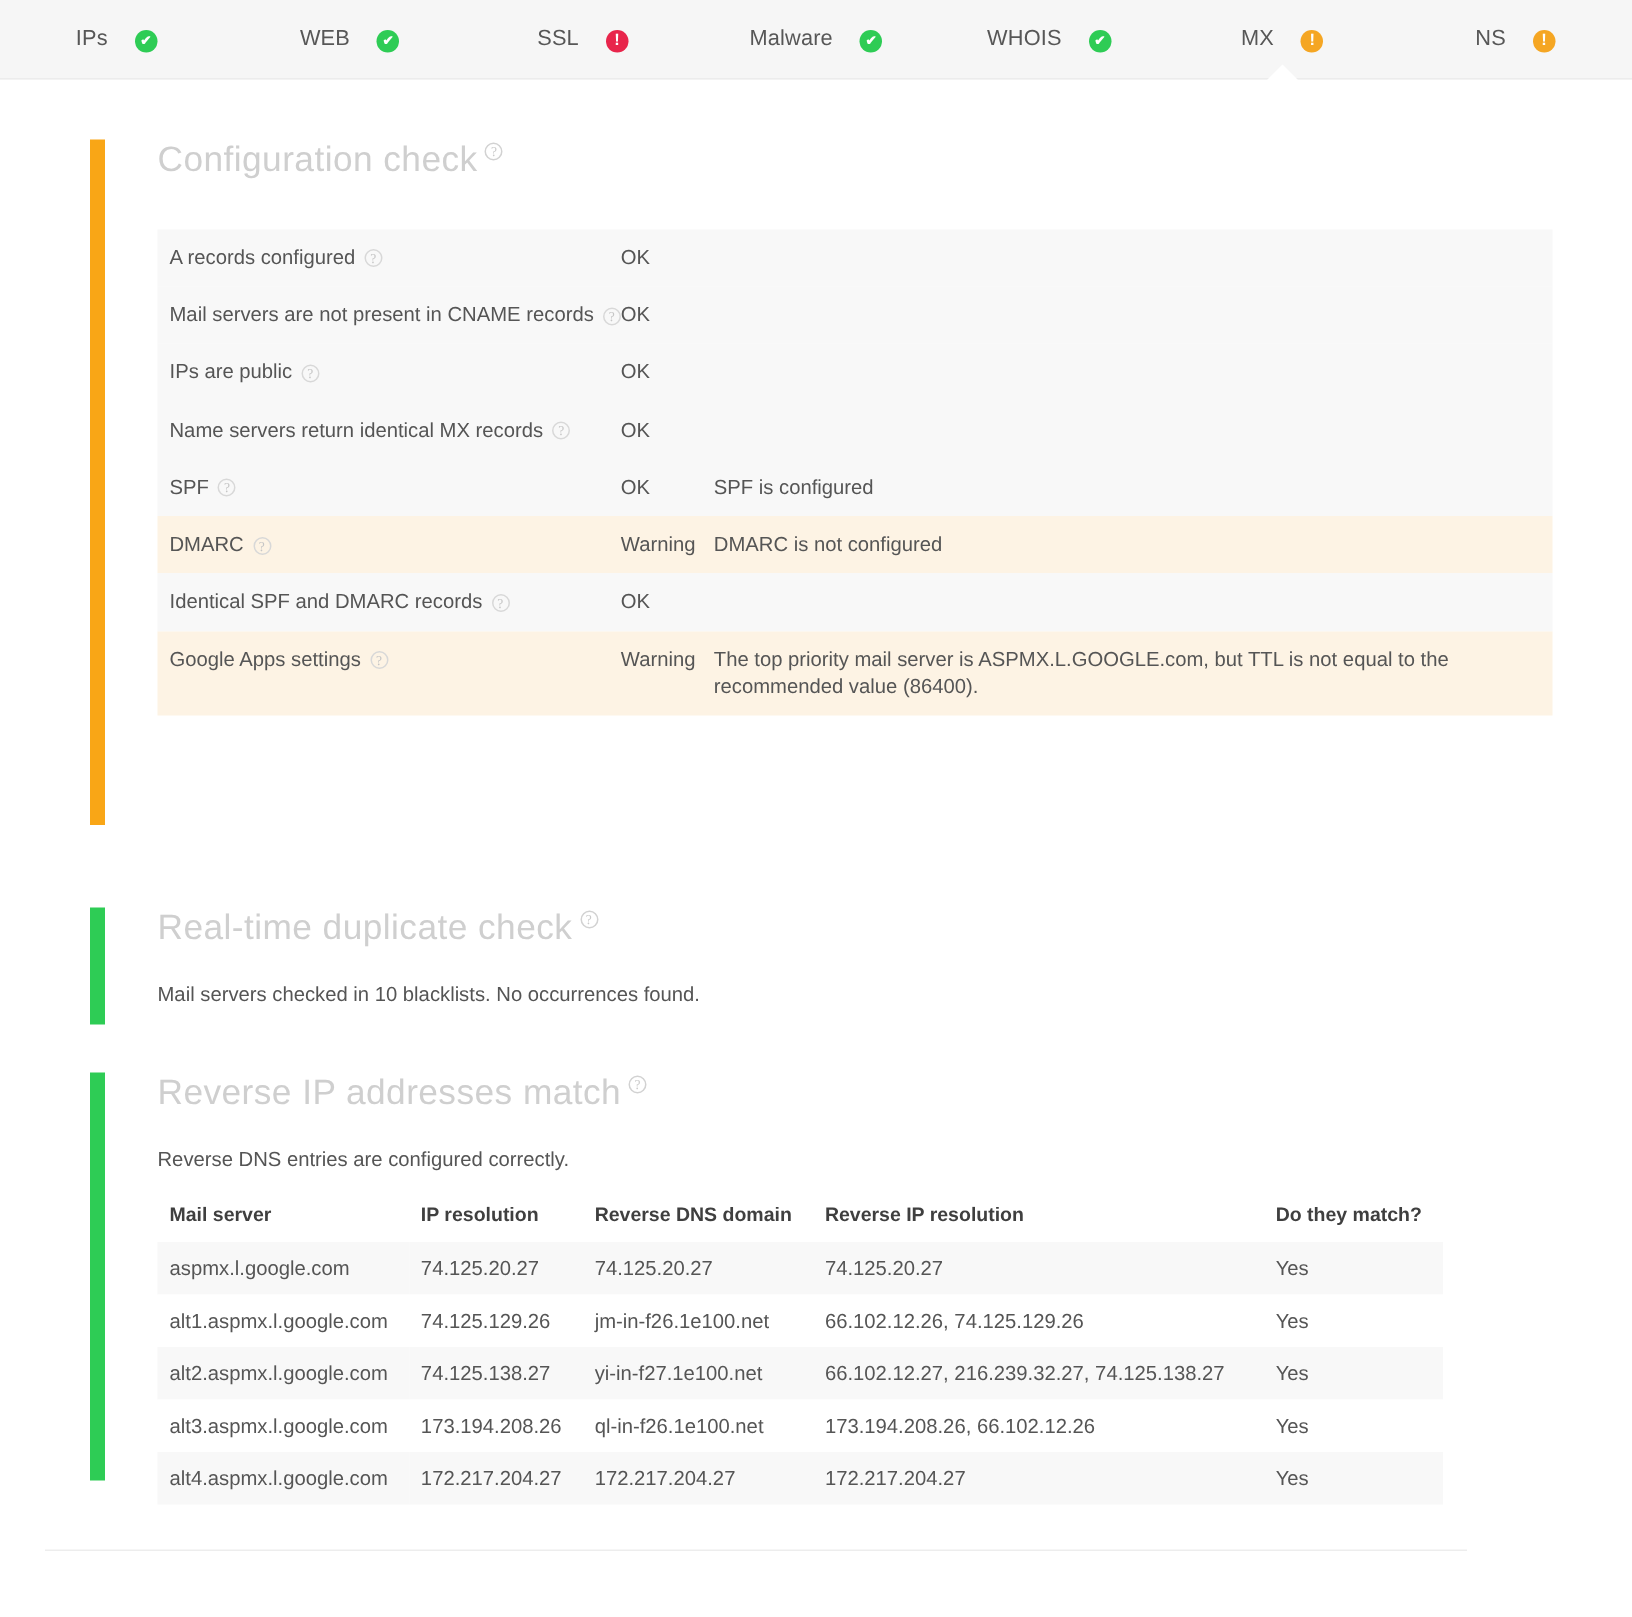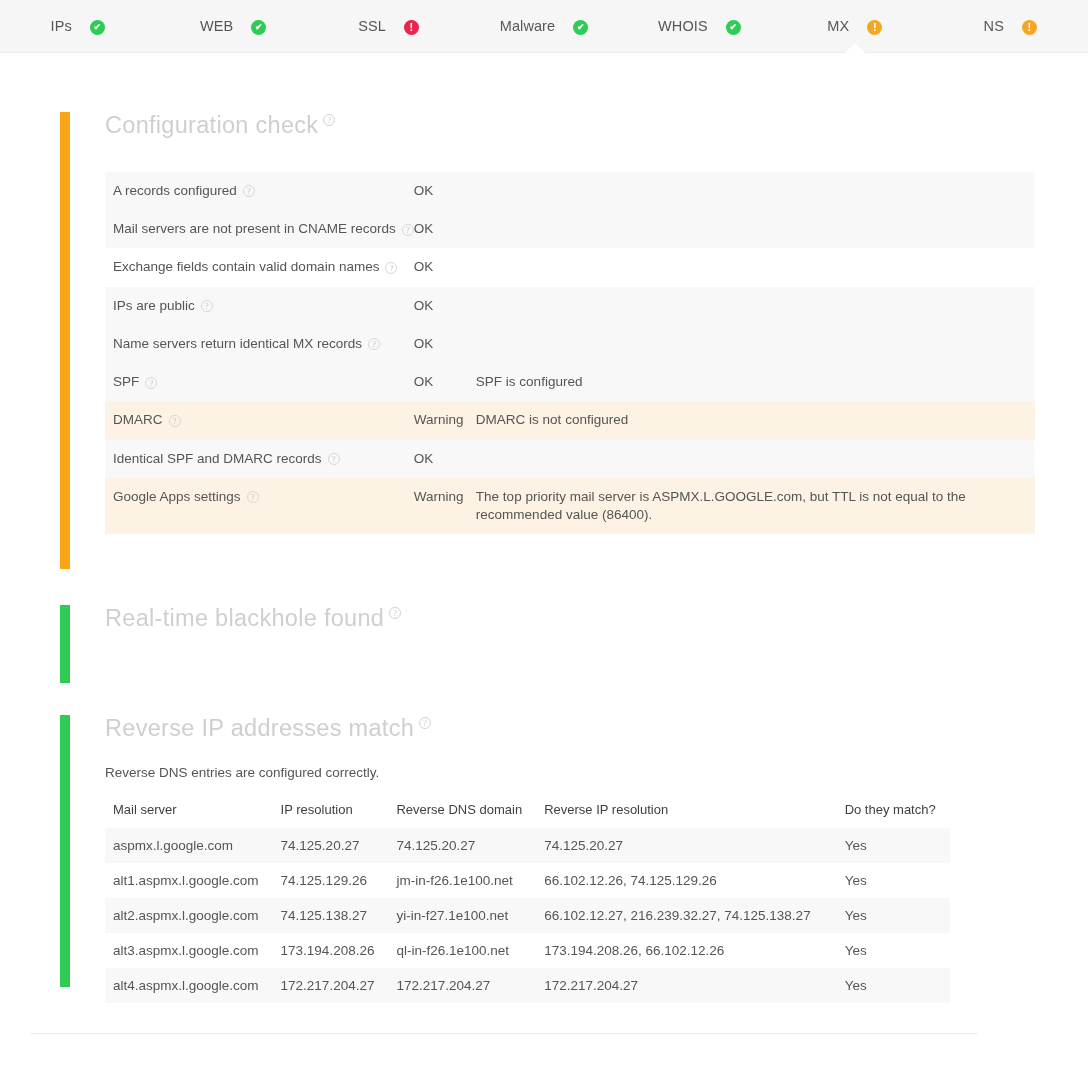--- a/index.html
+++ b/index.html
@@ -113,21 +113,21 @@
   }
   .q.inline {
     vertical-align: middle;
     top: 0;
     margin-left: 6px;
     color: #c6c6c6;
     border-color: #d8d8d8;
   }
 
   
-  #sec-config { position: absolute; left: 30px; top: 112px; width: 1020px; padding-left: 45px; }
+  #sec-config { position: absolute; left: 30px; top: 93px; width: 1020px; padding-left: 45px; }
   #sec-config .bar { height: 457px; top: 0; bottom: auto; }
 
   .cfg-table {
     width: 930px;
     border-collapse: collapse;
     margin-top: 33px;
     font-size: 13.5px;
   }
   .cfg-table tr.odd  { background: #f8f8f8; }
   .cfg-table tr.even { background: #ffffff; }
@@ -158,21 +158,21 @@
 
   .rdns-table {
     border-collapse: collapse;
     margin-top: 22px;
     font-size: 13.5px;
     width: 755px;
   }
   .rdns-table th {
     text-align: left;
     font-size: 13px;
-    font-weight: normal;
+    font-weight: bold;
     color: #3f3f3f;
     padding: 0 14px 11px 8px;
     white-space: nowrap;
   }
   .rdns-table td {
     padding: 10px 14px 10px 8px;
     color: #555;
     white-space: nowrap;
   }
   .rdns-table tr.odd  { background: #f8f8f8; }
@@ -246,25 +246,20 @@
         <tr class="odd">
           <td class="c-name"><span>A records configured</span><span class="q inline">?</span></td>
           <td class="c-stat">OK</td>
           <td class="c-msg"></td>
         </tr>
         <tr class="odd">
           <td class="c-name"><span>Mail servers are not present in CNAME records</span><span class="q inline">?</span></td>
           <td class="c-stat">OK</td>
           <td class="c-msg"></td>
         </tr>
-        <tr class="even">
-          <td class="c-name"><span>Exchange fields contain valid domain names</span><span class="q inline">?</span></td>
-          <td class="c-stat">OK</td>
-          <td class="c-msg"></td>
-        </tr>
         <tr class="odd">
           <td class="c-name"><span>IPs are public</span><span class="q inline">?</span></td>
           <td class="c-stat">OK</td>
           <td class="c-msg"></td>
         </tr>
         <tr class="odd">
           <td class="c-name"><span>Name servers return identical MX records</span><span class="q inline">?</span></td>
           <td class="c-stat">OK</td>
           <td class="c-msg"></td>
         </tr>
@@ -287,21 +282,22 @@
           <td class="c-name"><span>Google Apps settings</span><span class="q inline">?</span></td>
           <td class="c-stat">Warning</td>
           <td class="c-msg">The top priority mail server is ASPMX.L.GOOGLE.com, but TTL is not equal to the recommended value (86400).</td>
         </tr>
       </tbody>
   </table>
 </div>
 
 <div class="section" id="sec-blackhole">
   <div class="bar green"></div>
-  <h2 class="section-title"><span>Real-time blackhole found</span><span class="q">?</span></h2>
+  <h2 class="section-title"><span>Real-time duplicate check</span><span class="q">?</span></h2>
+  <p class="body-text">Mail servers checked in 10 blacklists. No occurrences found.</p>
 </div>
 
 <div class="section" id="sec-rdns">
   <div class="bar green"></div>
   <h2 class="section-title"><span>Reverse IP addresses match</span><span class="q">?</span></h2>
   <p class="body-text">Reverse DNS entries are configured correctly.</p>
   <table class="rdns-table">
     <thead>
         <tr id="rdns-head">
           <th>Mail server</th>

